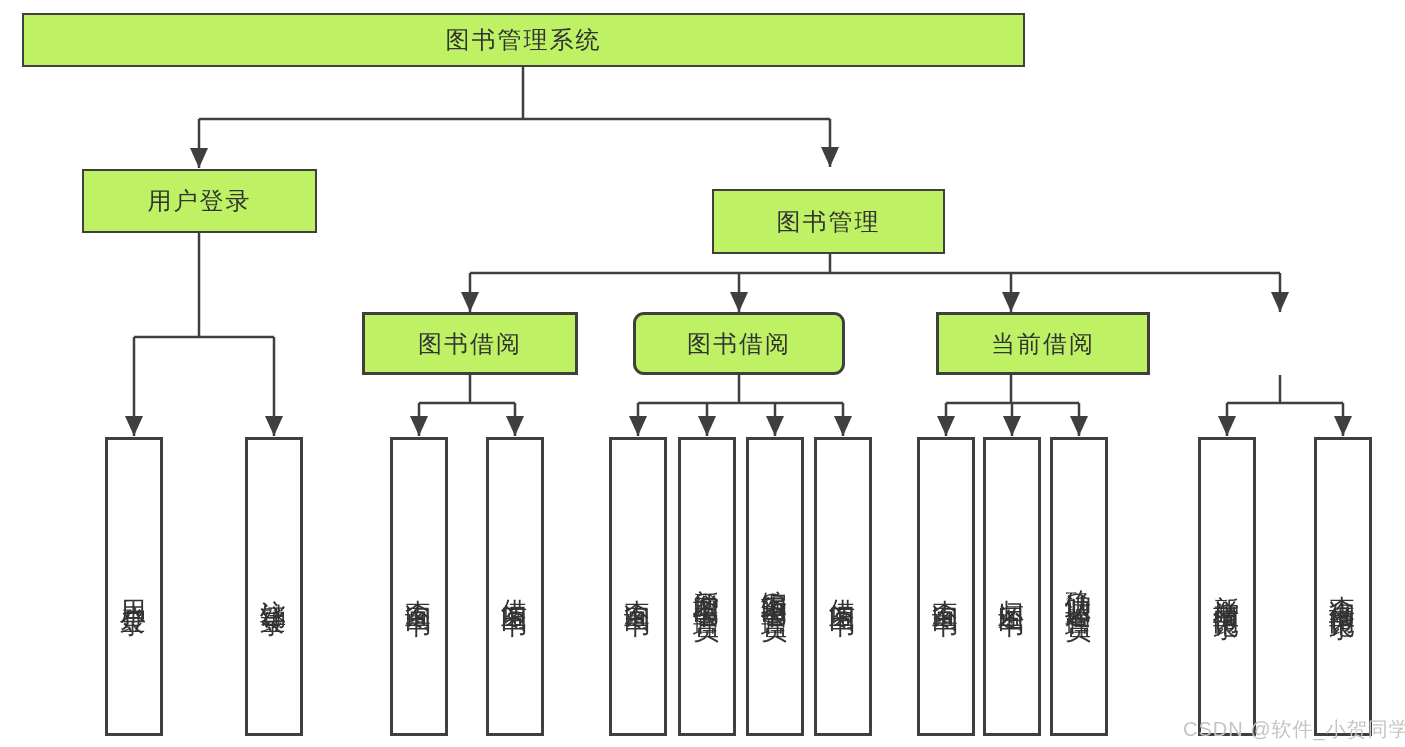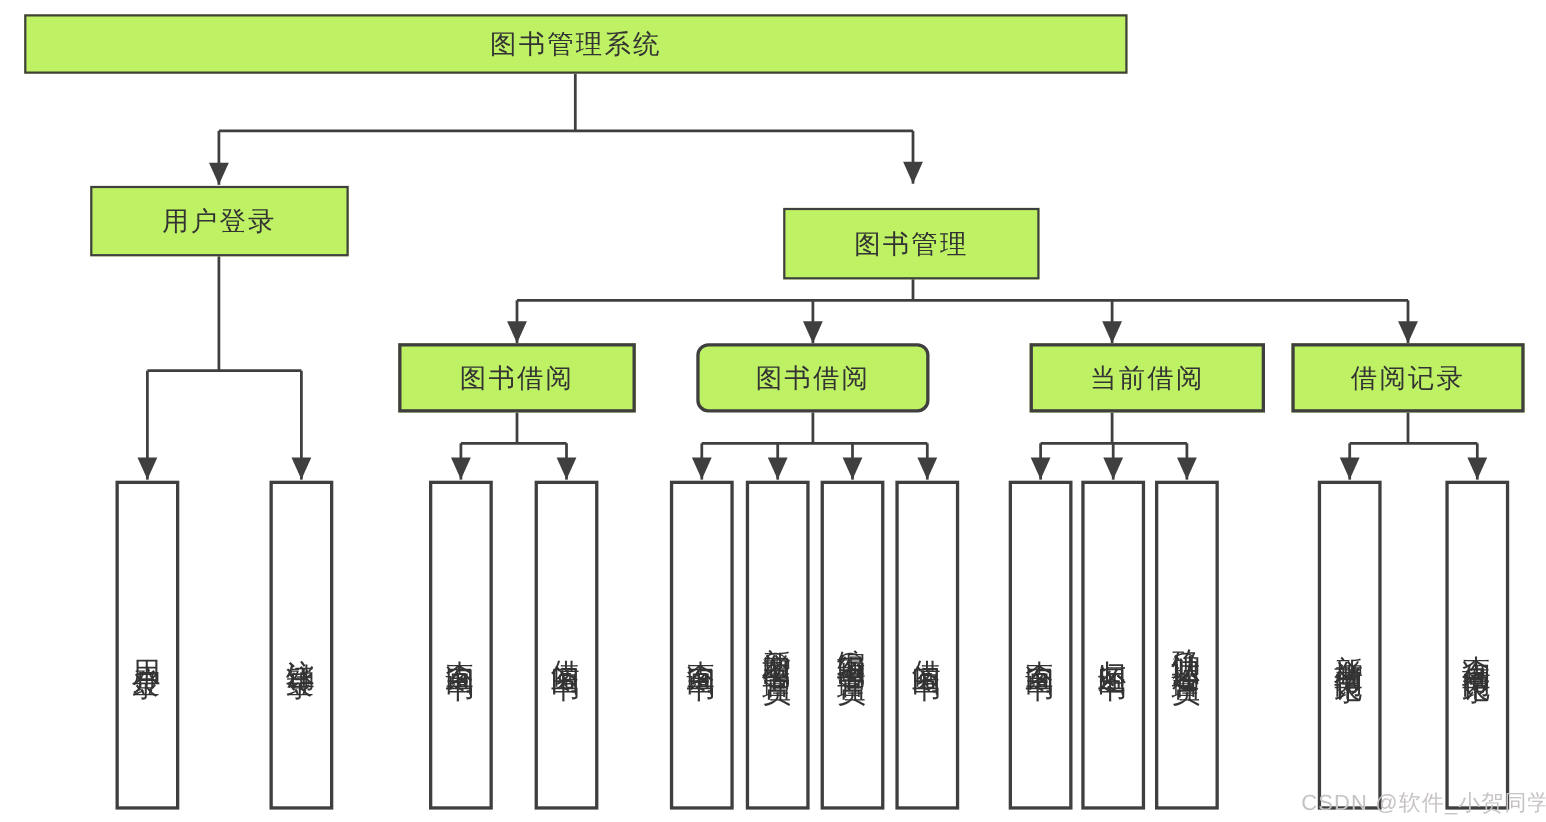--- a/index.html
+++ b/index.html
@@ -127,21 +127,20 @@
   </svg>
 
   <div class="node" style="left:22px; top:13px; width:1003px; height:54px;">图书管理系统</div>
 
   <div class="node" style="left:82px; top:169px; width:235px; height:64px;">用户登录</div>
   <div class="node" style="left:712px; top:168px; width:233px; height:65px;margin-top:21px;">图书管理</div>
 
   <div class="node l3" style="left:362px; top:312px; width:216px; height:63px;">图书借阅</div>
   <div class="node l3" style="left:633px; top:312px; width:212px; height:63px;border-radius:11px;">图书借阅</div>
   <div class="node l3" style="left:936px; top:312px; width:214px; height:63px;">当前借阅</div>
-  <div class="node l3" style="left:1174px; top:312px; width:212px; height:63px;">借阅记录</div>
 
   <div class="leaf" style="left:105px;">用户登录</div>
   <div class="leaf" style="left:245px;">注销登录</div>
 
   <div class="leaf" style="left:390px;">查询图书</div>
   <div class="leaf" style="left:486px;">借阅图书</div>
 
   <div class="leaf" style="left:609px;">查询图书</div>
   <div class="leaf" style="left:678px;">新增图书（管理员）</div>
   <div class="leaf" style="left:746px;">编辑图书（管理员）</div>

